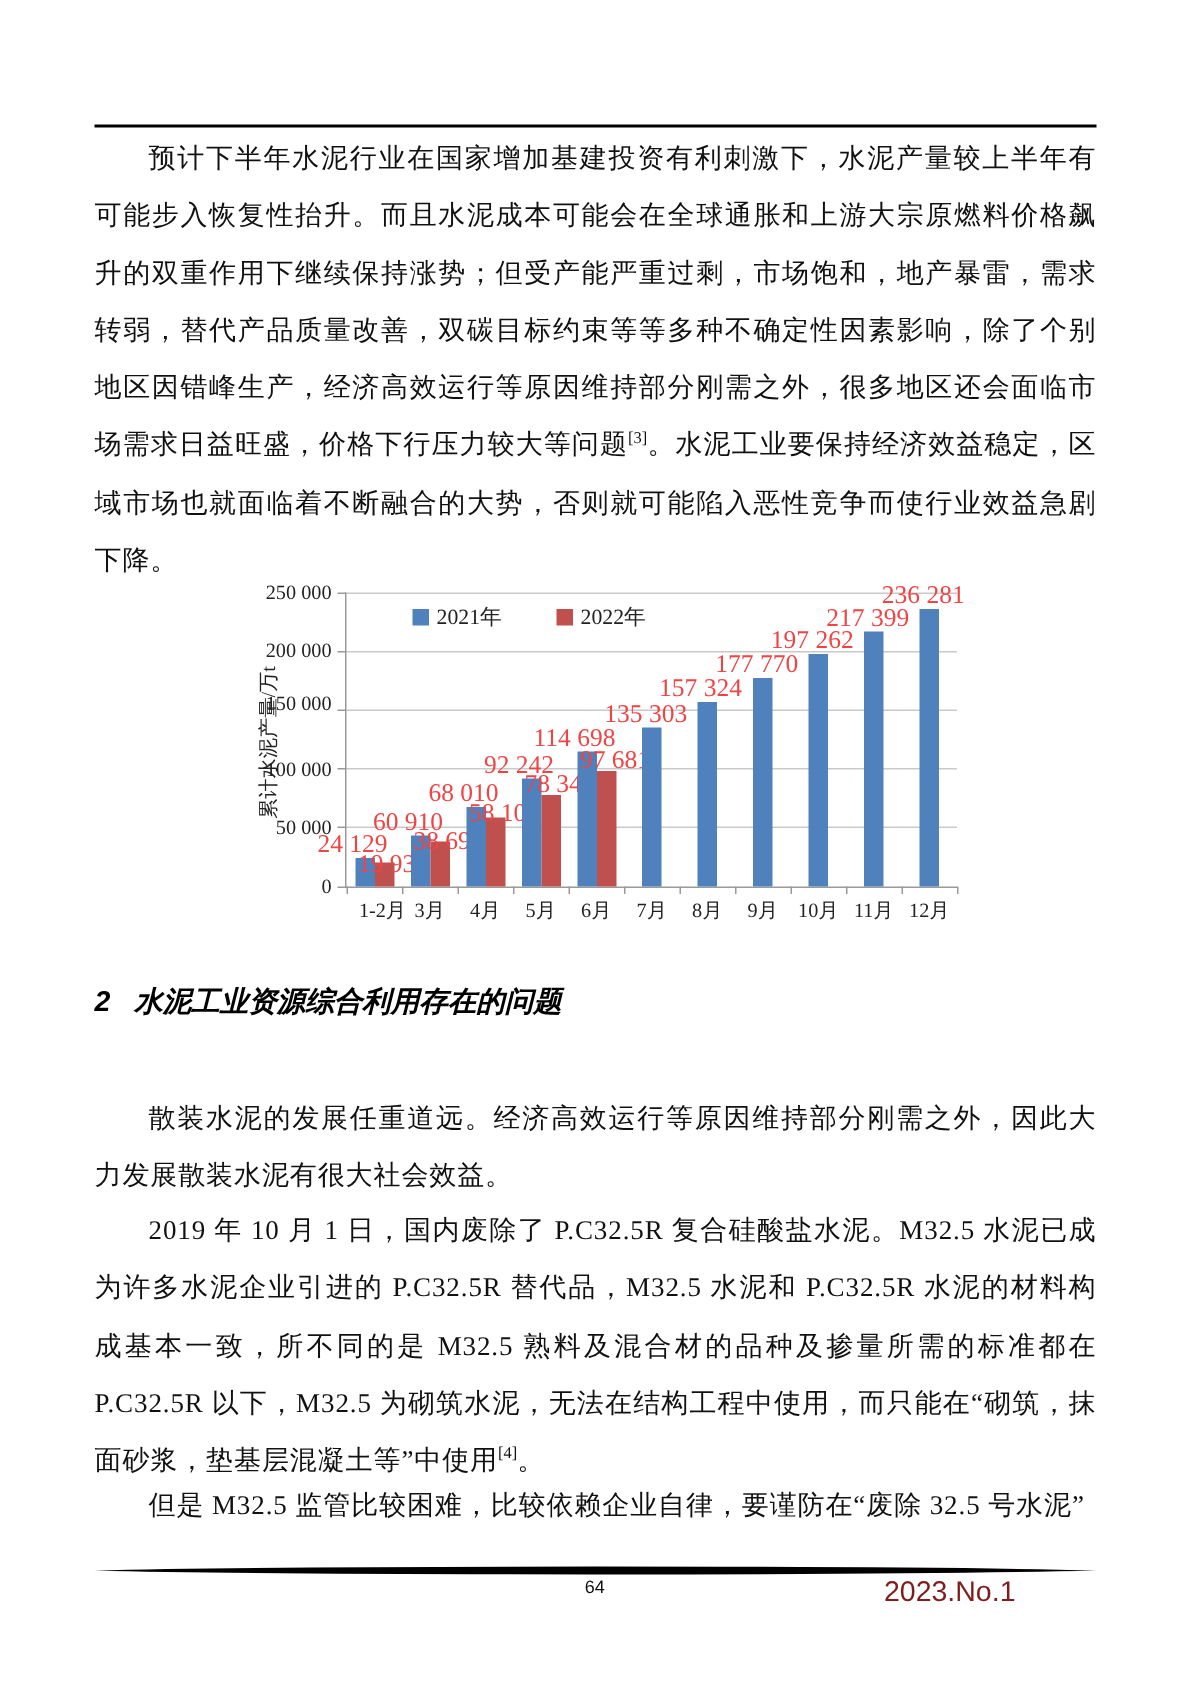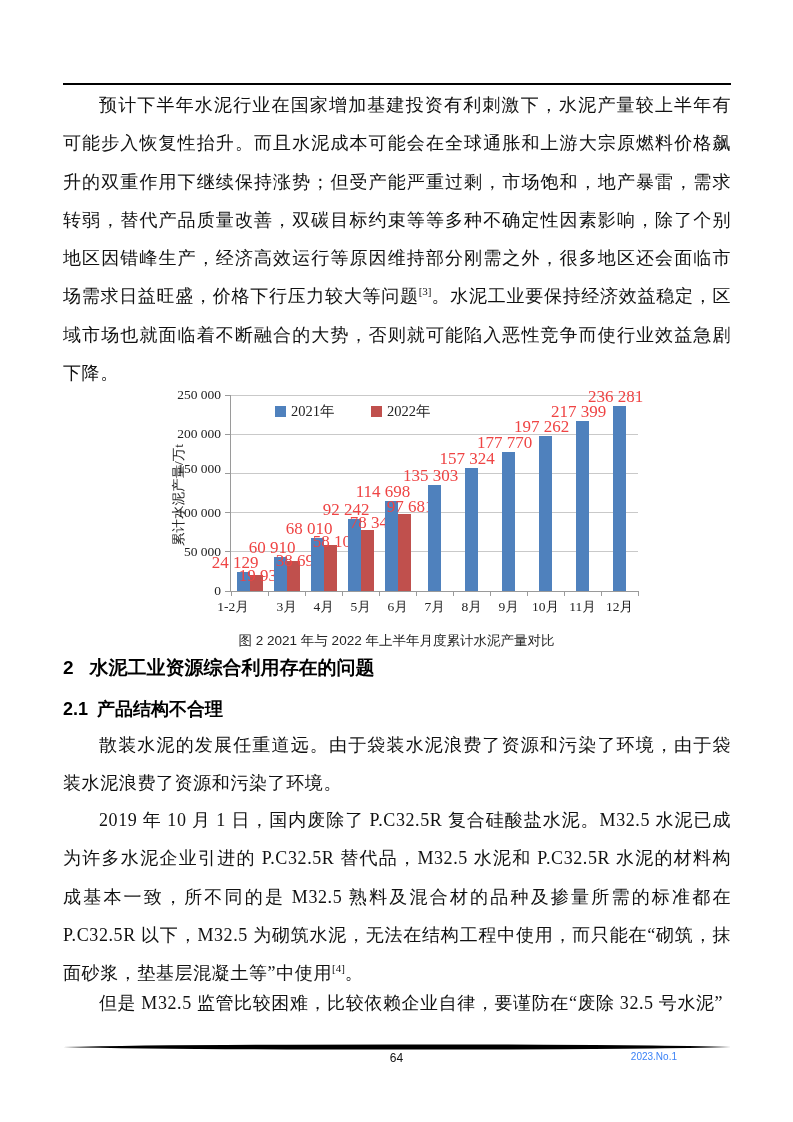--- a/index.html
+++ b/index.html
@@ -33,31 +33,31 @@
   .bar{position:absolute;}
   .dlabel{position:absolute;transform:translateX(-50%);font-size:17px;
         white-space:nowrap;color:#ef4444;}
   .legend-item{position:absolute;display:flex;align-items:center;gap:5px;
         font-size:14.5px;color:#222;}
   .legend-swatch{width:11px;height:11px;display:inline-block;}
 
   .fig-caption{position:absolute;top:632px;left:0;width:793px;text-align:center;
         font-size:13.5px;font-family:"Liberation Sans","DejaVu Sans",sans-serif;color:#222;}
   .h2{position:absolute;top:655px;left:63px;font-family:"Liberation Sans","DejaVu Sans",sans-serif;
-        font-weight:bold;font-size:19px;color:#000;}
+        font-weight:bold;font-size:19px;color:#000;font-style:italic;}
   .h2 .num{margin-right:16px;}
   .h21{position:absolute;top:697px;left:63px;font-family:"Liberation Sans","DejaVu Sans",sans-serif;
         font-weight:bold;font-size:18px;color:#000;}
   .h21 .num{margin-right:9px;}
 
   .footer-rule{position:absolute;left:63px;top:1044px;}
   .footer-page{position:absolute;top:1051px;left:0;width:793px;text-align:center;
         font-size:12px;font-family:"Liberation Sans","DejaVu Sans",sans-serif;color:#111;}
-  .footer-issue{position:absolute;top:1051px;right:116px;font-size:10px;
-        font-family:"Liberation Sans","DejaVu Sans",sans-serif;color:#3b82f6;}
+  .footer-issue{position:absolute;top:1051px;right:116px;font-size:19px;
+        font-family:"Liberation Sans","DejaVu Sans",sans-serif;color:#7f1d1d;}
 </style>
 </head>
 <body>
 
 <div class="page">
 
   <div class="header-rule"></div>
 
   <div class="para" id="p1"><span>预计下半年水泥行业在国家增加基建投资有利刺激下，水泥产量较上半年有可能步入恢复性抬升。而且水泥成本可能会在全球通胀和上游大宗原燃料价格飙升的双重作用下继续保持涨势；但受产能严重过剩，市场饱和，地产暴雷，需求转弱，替代产品质量改善，双碳目标约束等等多种不确定性因素影响，除了个别地区因错峰生产，经济高效运行等原因维持部分刚需之外，很多地区还会面临市场需求日益旺盛，价格下行压力较大等问题</span><sup>[3]</sup><span>。水泥工业要保持经济效益稳定，区域市场也就面临着不断融合的大势，否则就可能陷入恶性竞争而使行业效益急剧下降。</span></div>
 
@@ -86,21 +86,21 @@
         <div class="xtick" style="left: 73.5px; top: 196px;"></div>
         <div class="xtick" style="left: 110.5px; top: 196px;"></div>
         <div class="xtick" style="left: 147.5px; top: 196px;"></div>
         <div class="xtick" style="left: 184.5px; top: 196px;"></div>
         <div class="xtick" style="left: 221.5px; top: 196px;"></div>
         <div class="xtick" style="left: 258.5px; top: 196px;"></div>
         <div class="xtick" style="left: 295.5px; top: 196px;"></div>
         <div class="xtick" style="left: 332.5px; top: 196px;"></div>
         <div class="xtick" style="left: 369.5px; top: 196px;"></div>
         <div class="xtick" style="left: 406.5px; top: 196px;"></div>
-        <div class="xticklabel" style="left: 2px; top: 203px;">1-2月</div>
+        <div class="xticklabel" style="left: 24px; top: 203px;">1-2月</div>
         <div class="bar" style="left: 5.5px; top: 177.083px; width: 13px; height: 18.9171px; background: rgb(79, 129, 189);"></div>
         <div class="bar" style="left: 18.5px; top: 180.373px; width: 13px; height: 15.6267px; background: rgb(192, 80, 77);"></div>
         <div class="dlabel" style="left: 4px; top: 158.083px;">24 129</div>
         <div class="dlabel" style="left: 31px; top: 171.083px;">19 932</div>
         <div class="xticklabel" style="left: 55.5px; top: 203px;">3月</div>
         <div class="bar" style="left: 42.5px; top: 161.575px; width: 13px; height: 34.4254px; background: rgb(79, 129, 189);"></div>
         <div class="bar" style="left: 55.5px; top: 165.661px; width: 13px; height: 30.3392px; background: rgb(192, 80, 77);"></div>
         <div class="dlabel" style="left: 41px; top: 142.575px;">60 910</div>
         <div class="dlabel" style="left: 68px; top: 155.575px;">38 698</div>
         <div class="xticklabel" style="left: 92.5px; top: 203px;">4月</div>
@@ -140,27 +140,25 @@
           <span class="legend-swatch" style="background: rgb(79, 129, 189);"></span>
           <span>2021年</span>
         </div>
         <div class="legend-item" style="left: 140px; top: 7px;">
           <span class="legend-swatch" style="background: rgb(192, 80, 77);"></span>
           <span>2022年</span>
         </div>
       </div>
   </div>
 
-  <div class="fig-caption">图 2 2021 年与 2022 年上半年月度累计水泥产量对比</div>
 
   <div class="h2"><span class="num">2</span><span>水泥工业资源综合利用存在的问题</span></div>
 
-  <div class="h21"><span class="num">2.1</span><span>产品结构不合理</span></div>
 
-  <div class="para" id="p2">散装水泥的发展任重道远。由于袋装水泥浪费了资源和污染了环境，由于袋装水泥浪费了资源和污染了环境。</div>
+  <div class="para" id="p2">散装水泥的发展任重道远。经济高效运行等原因维持部分刚需之外，因此大力发展散装水泥有很大社会效益。</div>
 
   <div class="para" id="p3"><span>2019 年 10 月 1 日，国内废除了 P.C32.5R 复合硅酸盐水泥。M32.5 水泥已成为许多水泥企业引进的 P.C32.5R 替代品，M32.5 水泥和 P.C32.5R 水泥的材料构成基本一致，所不同的是 M32.5 熟料及混合材的品种及掺量所需的标准都在 P.C32.5R 以下，M32.5 为砌筑水泥，无法在结构工程中使用，而只能在“砌筑，抹面砂浆，垫基层混凝土等”中使用</span><sup>[4]</sup><span>。</span></div>
 
   <div class="para" id="p4">但是 M32.5 监管比较困难，比较依赖企业自律，要谨防在“废除 32.5 号水泥”</div>
 
   <svg class="footer-rule" width="668" height="6" viewBox="0 0 668 6">
     <path d="M0,3 Q100,0.4 334,0.4 Q568,0.4 668,3 Q568,5.6 334,5.6 Q100,5.6 0,3 Z" fill="#000"></path>
   </svg>
   <div class="footer-page">64</div>
   <div class="footer-issue">2023.No.1</div>

